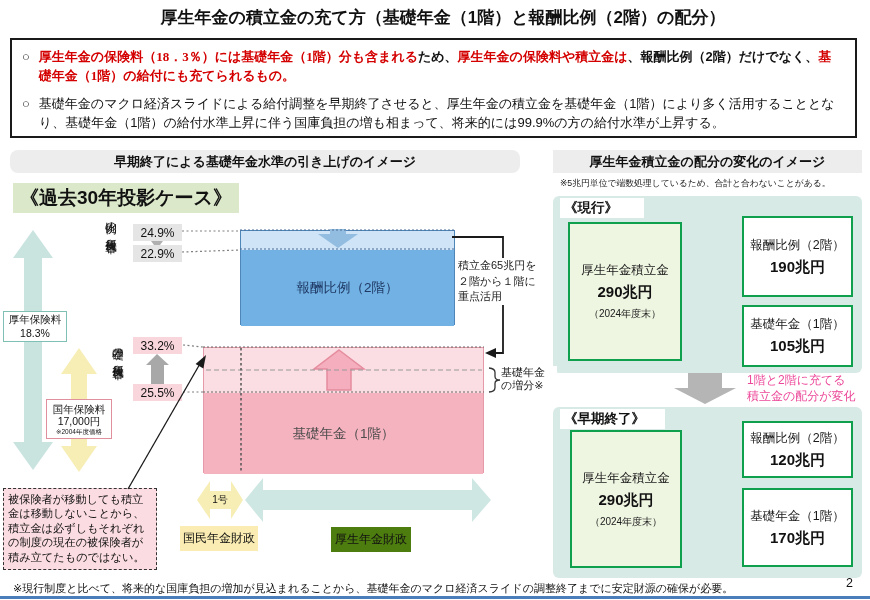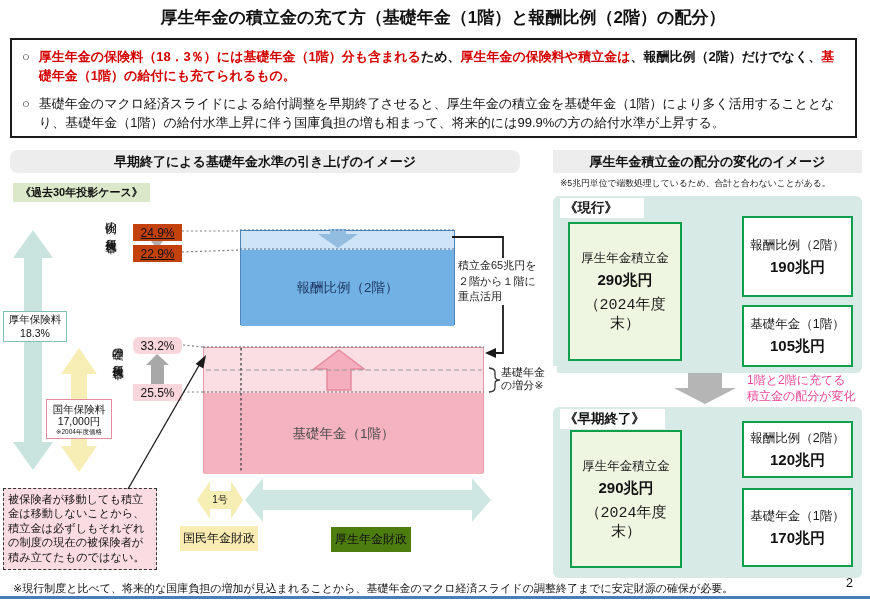--- a/index.html
+++ b/index.html
@@ -3,31 +3,31 @@
 <meta charset="utf-8">
 <style>
   html,body{margin:0;padding:0;}
   body{font-family:"Liberation Sans","DejaVu Sans",sans-serif;background:#fff;}
   #slide{position:relative;width:870px;height:600px;background:#fff;overflow:hidden;}
   .abs{position:absolute;box-sizing:border-box;}
   .center{display:flex;align-items:center;justify-content:center;text-align:center;}
   .col{display:flex;flex-direction:column;align-items:center;justify-content:center;text-align:center;}
   .preline{white-space:pre-line;}
   .bold{font-weight:bold;}
-  .red{color:#d40000;}
+  .red{color:#d40000;font-family:Liberation Serif, serif;}
   #title{left:0;top:6px;width:870px;text-align:center;font-size:17px;font-weight:bold;color:#111;z-index:3;padding-left:16px;}
   #summary-box{left:10px;top:38px;width:847px;height:100px;border:2px solid #1a1a1a;padding:8px 12px 4px 10px;z-index:3;}
   .bullet{display:flex;gap:9px;font-size:13px;line-height:1.45;color:#111;}
   .bullet + .bullet{margin-top:9px;}
   .bmark{flex:0 0 auto;}
   .hdrbar{background:#ededed;font-weight:bold;font-size:13px;color:#111;z-index:2;}
-  #case-label{left:13px;top:183px;background:#dbe8c9;font-weight:bold;font-size:11px;padding:2px 7px;color:#111;z-index:2;}
+  #case-label{left:13px;top:183px;background:#dbe8c9;font-weight:bold;font-size:19px;padding:2px 7px;color:#111;z-index:2;}
   .vaxis{writing-mode:vertical-rl;text-orientation:upright;font-size:11.5px;letter-spacing:1px;color:#111;z-index:3;}
   .pct{width:49px;height:17px;font-size:12px;color:#111;z-index:3;}
-  .pct.blue{background:#c2410c;text-decoration:underline;}
+  .pct.blue{background:#e5e5e5;}
   .pct.pink{background:#f9d5dc;}
   svg{position:absolute;left:0;top:0;}
   #svg-bg{z-index:1;}
   #svg-fg{z-index:4;pointer-events:none;}
   #blue-box{left:240px;top:230px;width:215px;height:95px;border:1px solid #4f86ba;z-index:2;}
   #blue-strip{width:100%;height:19px;background:#cfe4f6;}
   #blue-main{width:100%;height:76px;background:#71b1e3;font-size:13.5px;color:#1f3864;}
   #pink-box{left:203px;top:347px;width:281px;height:126px;border:1px solid #e59aa9;z-index:2;}
   #pink-strip{width:100%;height:45px;background:#fbdee3;}
   #pink-main{width:100%;height:81px;background:#f5b2bf;font-size:13.5px;color:#4d4d4d;}
@@ -41,21 +41,21 @@
   .arrow-label{font-size:10px;color:#111;z-index:3;}
   #kokumin-finance{left:180px;top:526px;width:78px;height:25px;background:#faecb2;font-size:12px;color:#111;z-index:3;}
   #kosei-finance{left:331px;top:527px;width:80px;height:25px;background:#4d7c0f;font-size:12px;color:#111;z-index:3;}
   .teal-panel{background:#d8eae6;border-radius:6px;z-index:1;}
   .phase-label{background:#fff;font-weight:bold;font-size:13.5px;color:#111;padding:1px 4px;z-index:3;}
   .greenbox{border:2px solid #0fa04d;z-index:2;}
   .srcbox{background:#eef5e1;border-width:2.5px;}
   .destbox{background:#fff;}
   .bname{font-size:12.5px;color:#1a1a1a;}
   .bamount{font-size:15px;font-weight:bold;color:#111;margin-top:4px;}
-  .bnote{font-size:15px;color:#1a1a1a;margin-top:5px;font-family:Liberation Mono, monospace;}
+  .bnote{font-size:10px;color:#1a1a1a;margin-top:5px;}
   #rounding-note{left:560px;top:178px;font-size:8.8px;color:#222;z-index:3;}
   #change-note{left:747px;top:372px;width:120px;font-size:12px;line-height:16px;color:#ec4899;z-index:3;}
   #footer-note{left:13px;top:581px;font-size:11px;color:#111;z-index:3;}
   #page-num{left:846px;top:576px;font-size:12.5px;color:#111;z-index:3;}
   #bottom-rule{left:0;top:596px;width:870px;height:2.5px;background:#4a7ebb;z-index:3;}
 </style>
 </head>
 <body>
 
 <div id="slide">
@@ -106,21 +106,21 @@
   <div id="pink-box" class="abs">
     <div id="pink-strip"></div>
     <div id="pink-main" class="center">基礎年金（1階）</div>
   </div>
 
   <div class="abs vaxis" style="left:103px;top:213px;">比例の所得代替率</div>
   <div class="abs vaxis" style="left:110px;top:339px;">基礎の所得代替率</div>
 
   <div class="abs pct blue center" style="left:133px;top:224px;">24.9%</div>
   <div class="abs pct blue center" style="left:133px;top:245px;">22.9%</div>
-  <div class="abs pct pink center" style="left:133px;top:337px;border-radius:6px;">33.2%</div>
+  <div class="abs pct pink center" style="left:133px;top:337px;">33.2%</div>
   <div class="abs pct pink center" style="left:133px;top:384px;">25.5%</div>
 
   <div id="kosei-premium" class="abs wbox col">
     <div>厚年保険料</div>
     <div>18.3%</div>
   </div>
   <div id="kokunen-premium" class="abs wbox col">
     <div>国年保険料</div>
     <div>17,000円</div>
     <div class="tiny">※2004年度価格</div>

